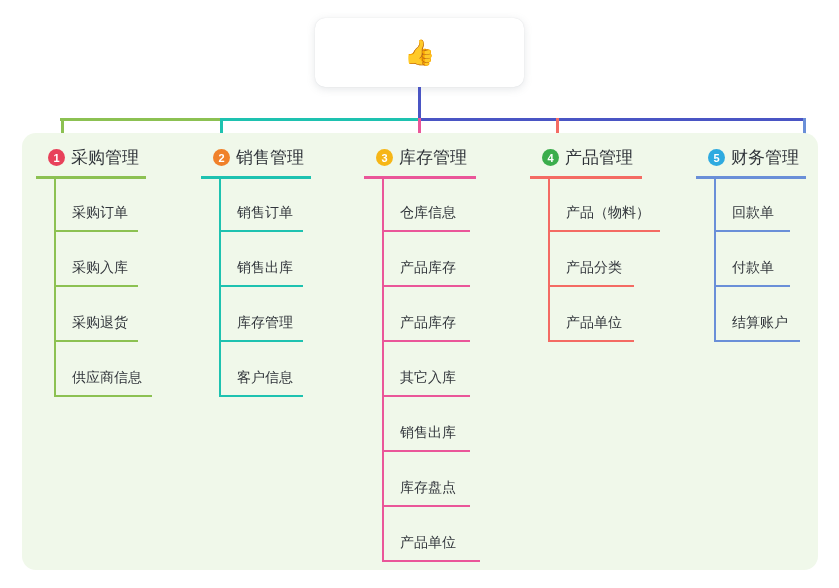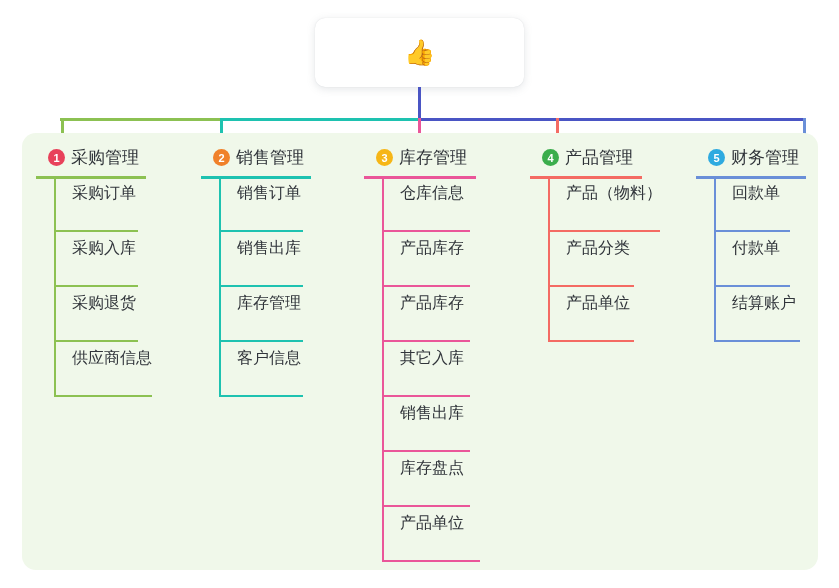--- a/index.html
+++ b/index.html
@@ -78,22 +78,22 @@
     left: 18px;
     top: 31px;
   }
   .items { position: absolute; left: 18px; top: 31px; }
   .item {
     position: relative;
     height: 55px;
   }
   .item-label {
     position: absolute;
-    left: 18px; bottom: 28px;
-    font-size: 16px;
+    left: 18px; bottom: 10px;
+    font-size: 14px;
     color: #31353b;
     white-space: nowrap;
   }
   .item-underline {
     position: absolute;
     left: 0; bottom: 0;
     height: 2px;
   }
 </style>
 </head>

